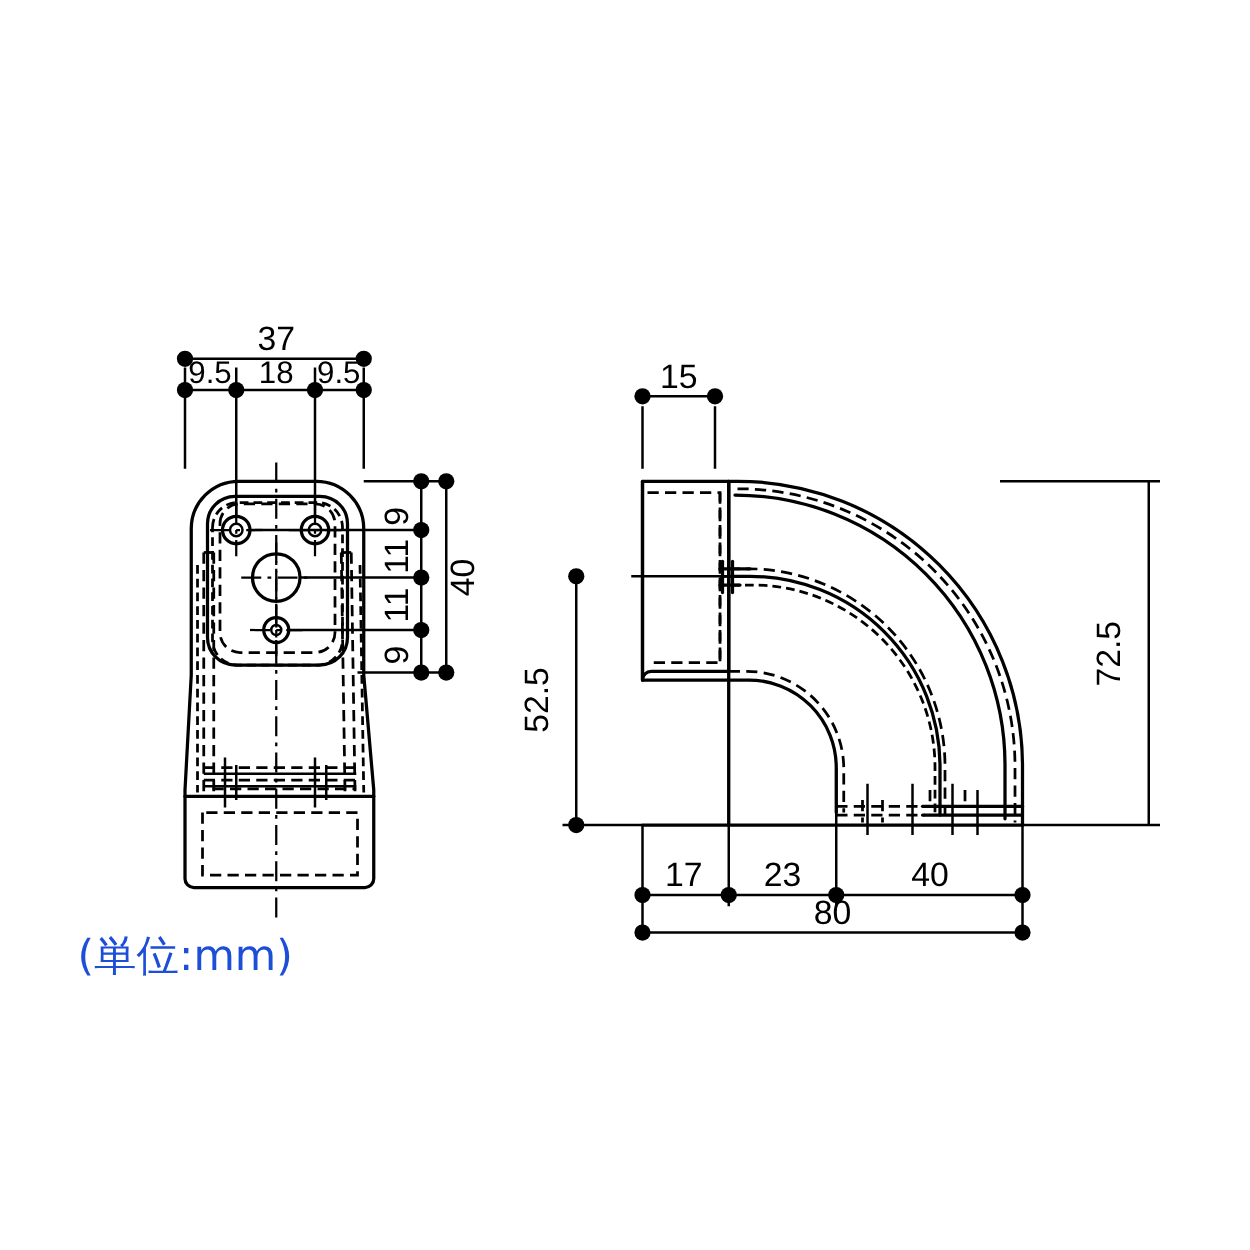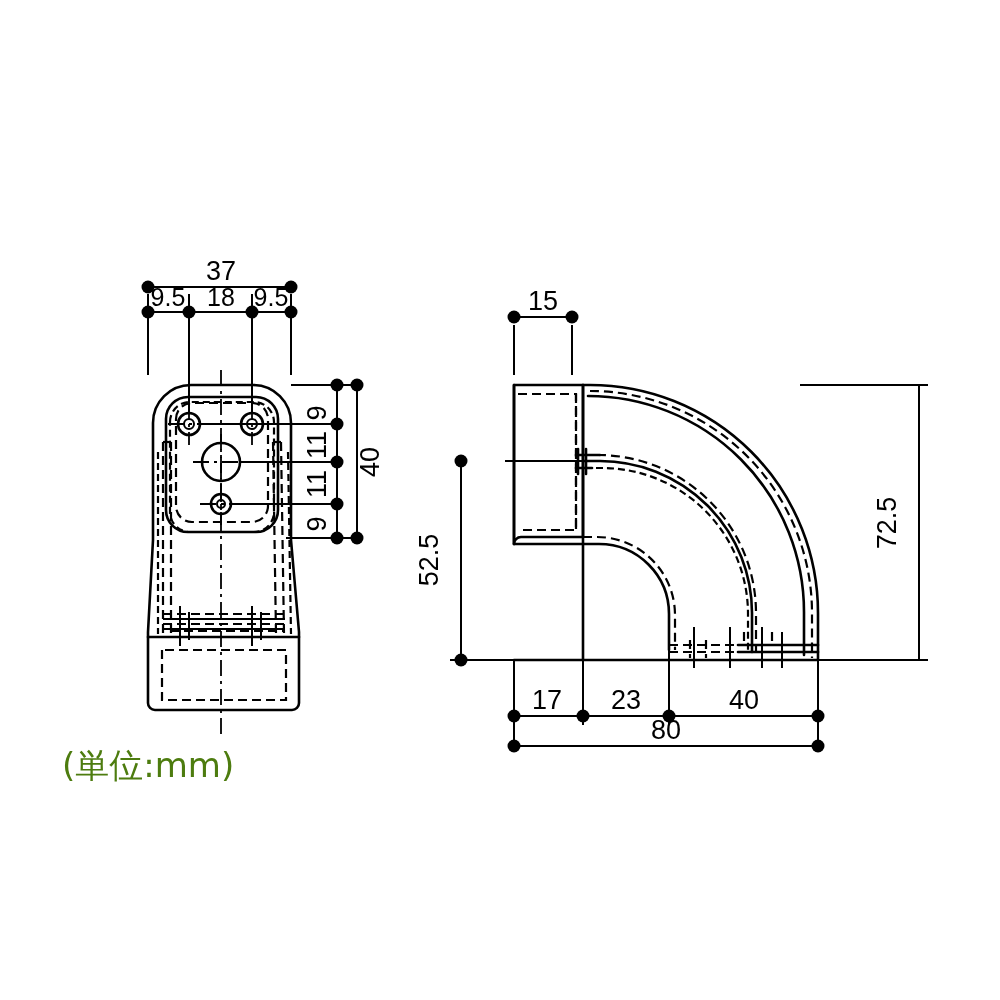--- a/index.html
+++ b/index.html
@@ -31,21 +31,21 @@
   }
   .unit-note {
     position: absolute;
     left: 62px;
     top: 748px;
     font-size: 34px;
     letter-spacing: 0px;
     line-height: 1;
     white-space: nowrap;
     font-family: "DejaVu Sans", "Liberation Sans", sans-serif;
-    color: #4d7c0f;
+    color: #1d4ed8;
   }
   svg text {
     font-family: "Liberation Sans", sans-serif;
     fill: #000000;
   }
 </style>
 </head>
 <body>
 
 <div id="sheet">

